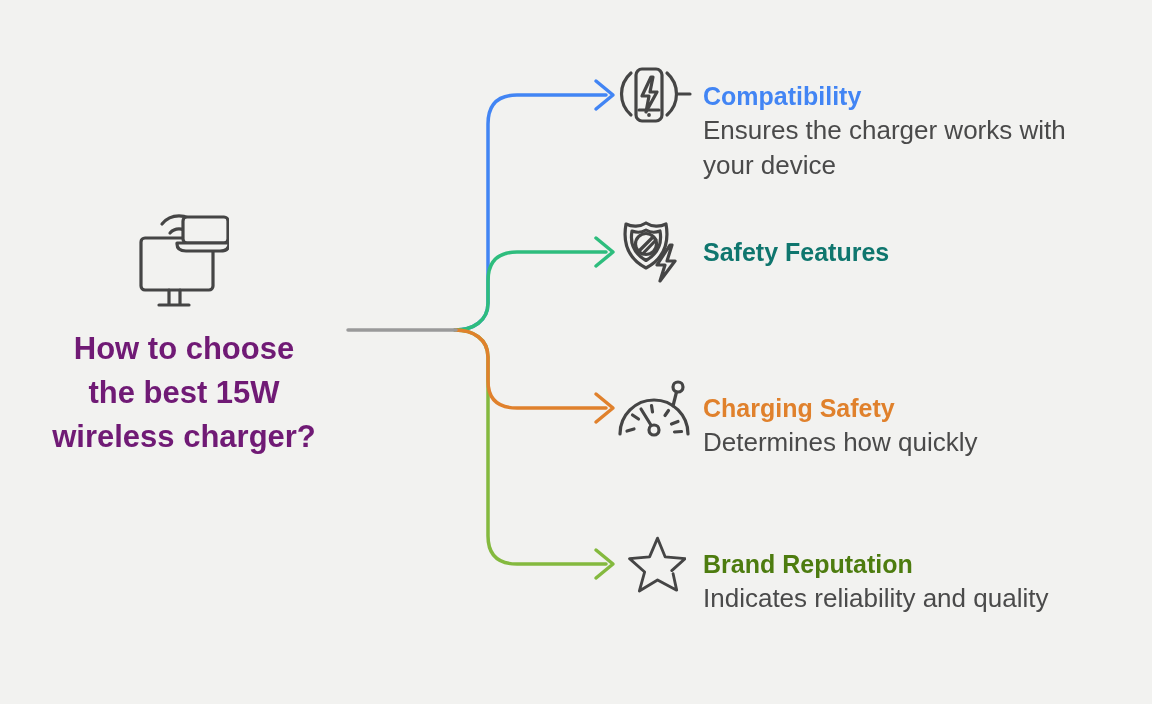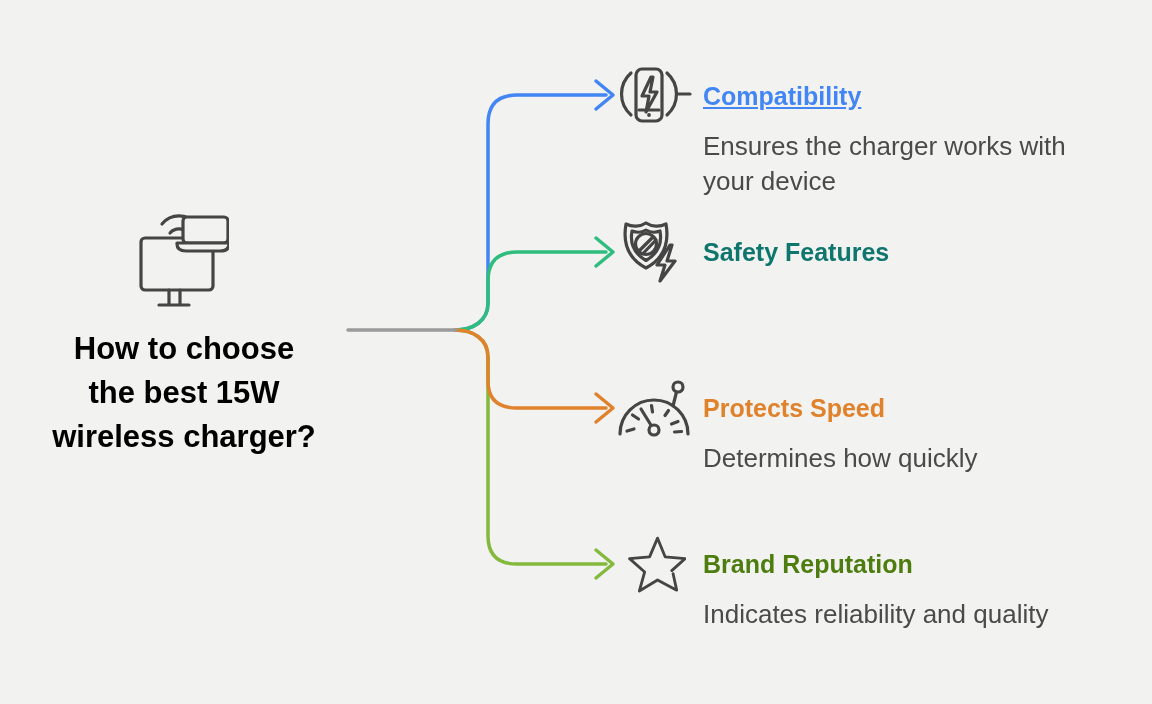--- a/index.html
+++ b/index.html
@@ -9,27 +9,27 @@
     font-family:"Liberation Sans","DejaVu Sans",sans-serif;
   }
   .abs{position:absolute;}
   
   #connectors{left:0;top:0;width:1152px;height:704px;pointer-events:none;}
   
   #root-icon{left:139px;top:209px;}
   #root-heading{
     left:14px;top:327px;width:340px;
     text-align:center;font-weight:bold;font-size:31px;line-height:44px;
-    color:#000000;letter-spacing:0px;
+    color:#701a75;letter-spacing:0px;
   }
   
   .branch-text{left:703px;width:420px;}
   .branch-title{font-weight:bold;font-size:25px;line-height:34px;}
-  .branch-desc{font-size:26px;line-height:35px;color:#4a4a4a;margin-top:16px;}
-  .t-compat{color:#4285f4;text-decoration:underline;}
+  .branch-desc{font-size:26px;line-height:35px;color:#4a4a4a;}
+  .t-compat{color:#4285f4;}
   .t-safety{color:#0f766e;}
   .t-speed{color:#e0812c;}
   .t-brand{color:#4d7c0f;}
   #branch-text-0{top:79px;}
   #branch-text-1{top:235px;}
   #branch-text-2{top:391px;}
   #branch-text-3{top:547px;}
   #branch-icon-0{left:610px;top:66px;}
   #branch-icon-1{left:614px;top:220px;}
   #branch-icon-2{left:612px;top:378px;}
@@ -103,21 +103,21 @@
   <path class="ic" stroke-width="3" d="M22 51 L15 53"></path>
   <path class="ic" stroke-width="3" d="M26.5 41 L20.5 37"></path>
   <path class="ic" stroke-width="3" d="M40.5 34 L39.5 27.5"></path>
   <path class="ic" stroke-width="3" d="M53 37.5 L56.5 32.5"></path>
   <path class="ic" stroke-width="3" d="M59.5 46 L66 43.5"></path>
   <path class="ic" stroke-width="3" d="M62.5 54 L69.5 53.5"></path>
   <path class="ic" d="M61 28 L64.5 14"></path>
   <circle class="ic" cx="66" cy="9" r="5"></circle>
 </svg>
 <div id="branch-text-2" class="abs branch-text">
-  <div class="branch-title t-speed">Protects Speed</div>
+  <div class="branch-title t-speed">Charging Safety</div>
   <div class="branch-desc">
     <div>Determines how quickly</div>
   </div>
 </div>
 
 <svg id="branch-icon-3" class="abs" width="64" height="59" viewBox="0 0 72 66">
   <path class="ic" stroke-width="3.6" d="M57.5 44.5 L61.5 63 L40 51.5 L19.5 64 L25.5 42.5 L8.5 27.5 L31 25.5 L40 4.5 L48.5 25.5 L71 27.5 L56 41"></path>
 </svg>
 <div id="branch-text-3" class="abs branch-text">
   <div class="branch-title t-brand">Brand Reputation</div>

